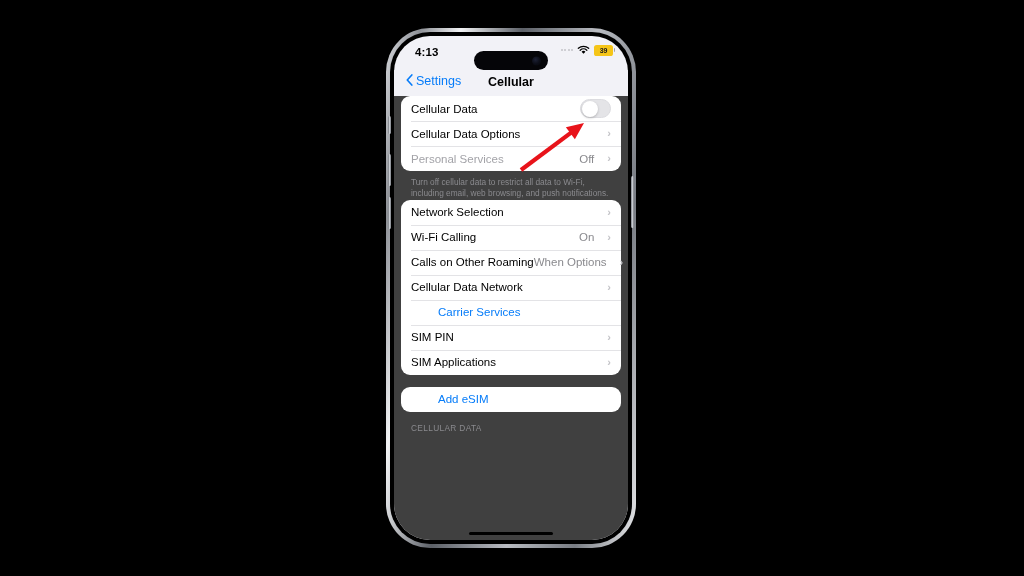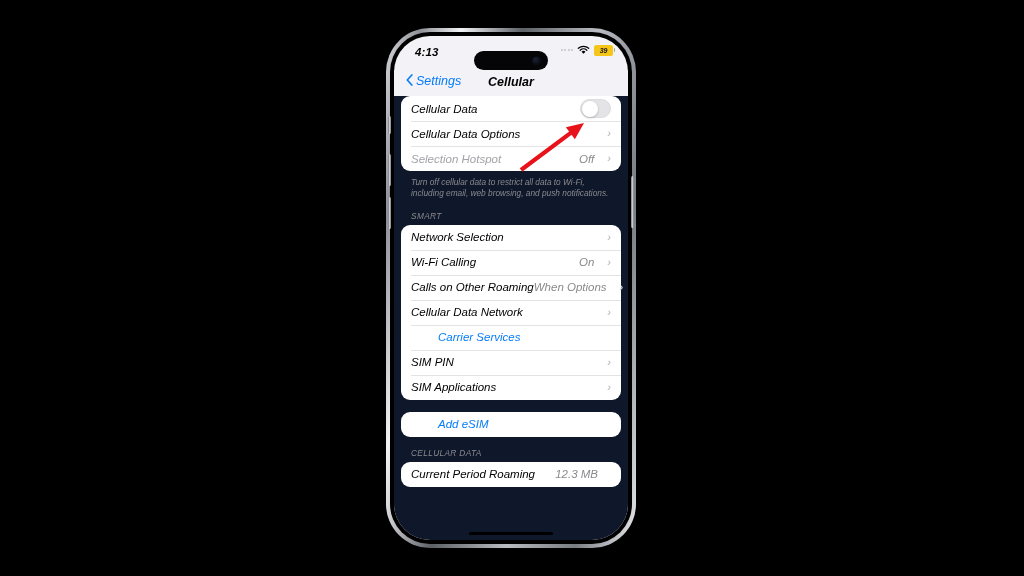--- a/index.html
+++ b/index.html
@@ -2,21 +2,21 @@
 <html><head>
 <meta charset="utf-8">
 <style>
   * { margin:0; padding:0; box-sizing:border-box; }
   html, body {
     width:1024px; height:576px;
     background:#000;
     font-family:"Liberation Sans", sans-serif;
     overflow:hidden;
   }
-  #stage { position:relative; width:1024px; height:576px; background:#000;font-style:italic; }
+  #stage { position:relative; width:1024px; height:576px; background:#000; }
 
   
   .phone {
     position:absolute;
     left:386px; top:28px;
     width:250px; height:520px;
     border-radius:44px;
     background:linear-gradient(100deg,#d8dade 0%,#8d9096 10%,#f2f3f5 22%,#5c6067 40%,#b9bcc2 62%,#787c83 82%,#e9eaec 100%);
     padding:4px;
   }
@@ -96,21 +96,21 @@
     color:#067cf9; font-size:12.5px; cursor:pointer;
   }
   .nav-title {
     position:absolute; left:0; right:0; top:5px;
     text-align:center; font-size:12.5px; font-weight:700; color:#000;
   }
 
   
   .content {
     position:absolute; left:0; top:60px; right:0; bottom:0;
-    background:#0f172a; overflow:hidden;
+    background:#404040; overflow:hidden;
   }
   .card {
     background:#fff; border-radius:9px;
     margin:0 7px;
   }
   .row {
     position:relative;
     display:flex; align-items:center;
     height:25px;
     padding:0 10px;
@@ -220,27 +220,26 @@
                 <span class="label">Cellular Data</span>
                 <span class="toggle">
                   <span class="knob"></span>
                 </span>
               </div>
               <div class="row">
                 <span class="label">Cellular Data Options</span>
                 <span class="chev">›</span>
               </div>
               <div class="row dim">
-                <span class="label">Selection Hotspot</span>
+                <span class="label">Personal Services</span>
                 <span class="value">Off</span>
                 <span class="chev">›</span>
               </div>
             </div>
             <div class="footnote">Turn off cellular data to restrict all data to Wi-Fi, including email, web browsing, and push notifications.</div>
-            <div class="grouphdr">SMART</div>
             <div class="card">
               <div class="row">
                 <span class="label">Network Selection</span>
                 <span class="chev">›</span>
               </div>
               <div class="row">
                 <span class="label">Wi-Fi Calling</span>
                 <span class="value">On</span>
                 <span class="chev">›</span>
               </div>
@@ -266,24 +265,20 @@
               </div>
             </div>
             <div class="gap"></div>
             <div class="card">
               <div class="row link">
                 <span class="label">Add eSIM</span>
               </div>
             </div>
             <div class="grouphdr">CELLULAR DATA</div>
             <div class="card">
-              <div class="row">
-                <span class="label">Current Period Roaming</span>
-                <span class="value">12.3 MB</span>
-              </div>
             </div>
           </div>
 
         <div class="home-ind"></div>
       </div>
     </div>
   </div>
 
   <svg class="arrow-layer" id="arrow-layer" viewBox="0 0 1024 576">
       <line x1="521" y1="170" x2="572.77866228114" y2="131.37147417121307" stroke="#e8131a" stroke-width="4.2" stroke-linecap="butt"></line>

